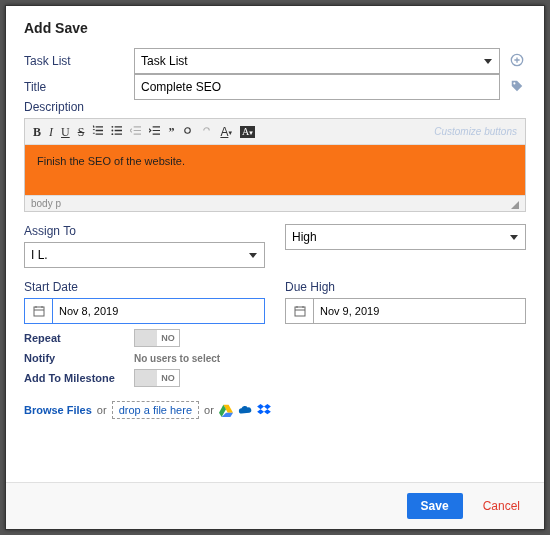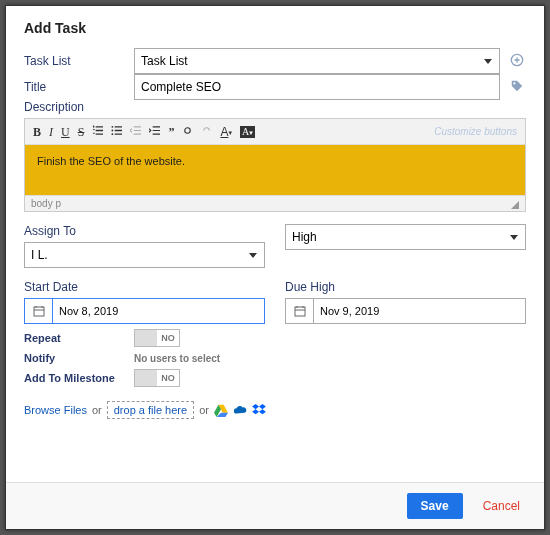--- a/index.html
+++ b/index.html
@@ -64,21 +64,21 @@
   }
   .tb-btn { color: #333; font-family: Georgia, serif; font-size: 12px; cursor: pointer; line-height: 1; }
   .tb-bold { font-weight: bold; }
   .tb-italic { font-style: italic; }
   .tb-under { text-decoration: underline; }
   .tb-strike { text-decoration: line-through; }
   .tb-img { width: 11px; height: 11px; display: inline-block; }
   .tb-dark { background: #333; color: #fff; padding: 1px 2px; font-size: 10px; }
   .customize { margin-left: auto; color: #b8c8e0; font-size: 10px; font-style: italic; }
   .editor-body {
-    background: #eab308; padding: 10px 12px 28px 12px; font-size: 11px; color: #222; min-height: 48px;
+    background: #f97316; padding: 10px 12px 28px 12px; font-size: 11px; color: #222; min-height: 48px;
   }
   .editor-foot {
     background: #f2f2f2; padding: 2px 6px; font-size: 10px; color: #888; display:flex; justify-content:space-between; height:16px;
     border-top:1px solid #ddd;
   }
   .resize-grip {
     width: 0; height: 0;
     border-bottom: 8px solid #999;
     border-left: 8px solid transparent;
     align-self: flex-end;
@@ -97,38 +97,38 @@
   .date-wrap.active .date-ic { border-color: #3b82f6; }
   .mini-row { display: flex; align-items: center; margin-top: 5px; font-weight: bold; }
   .mini-label { width: 110px; font-size: 11px; color: #2a3a6b; }
   .toggle {
     display: inline-flex; border: 1px solid #bbb; font-size: 9px; color: #777; height: 18px; justify-content: flex-end;
   }
   .toggle .knob { width: 22px; background: #ddd; }
   .toggle .lab { width: 22px; display:flex; align-items:center; justify-content:center; background:#fff; }
   .notify-text { font-size: 10px; color: #777; }
   .file-row { margin-top: 14px; font-size: 11px; color: #666; display:flex; align-items:center; gap:5px; }
-  .browse { color: #1258b8; font-weight: normal; cursor:pointer; }
+  .browse { color: #1258b8; font-weight: bold; cursor:pointer; }
   .drop { border: 1px dashed #999; padding: 2px 6px; color: #1258b8; cursor:pointer; }
   .integ { width:14px; height:14px; display:inline-flex; align-items:center; justify-content:center; }
   .footer {
     border-top: 1px solid #e0e0e0;
     background: #f8f8f8;
     padding: 10px 18px;
     display: flex; justify-content: flex-end; gap: 14px; align-items: center;
   }
   .btn-save { background: #1e74e6; color:#fff; border:none; padding:6px 14px; font-size:12px; cursor:pointer; border-radius:2px; font-weight:bold; }
   .btn-cancel { background:none; border:none; color:#e03b2d; font-size:12px; cursor:pointer; }
 </style>
 </head>
 <body>
 
 <div class="modal">
   <div class="content">
-    <h2>Add Task</h2>
+    <h2>Add Save</h2>
 
     <div class="row">
       <div class="label">Task List</div>
       <div class="field select-wrap">
         <select class="select">
           <option>Task List</option>
         </select>
       </div>
       <div class="side-icon">
         <svg viewBox="0 0 16 16" width="14" height="14">

